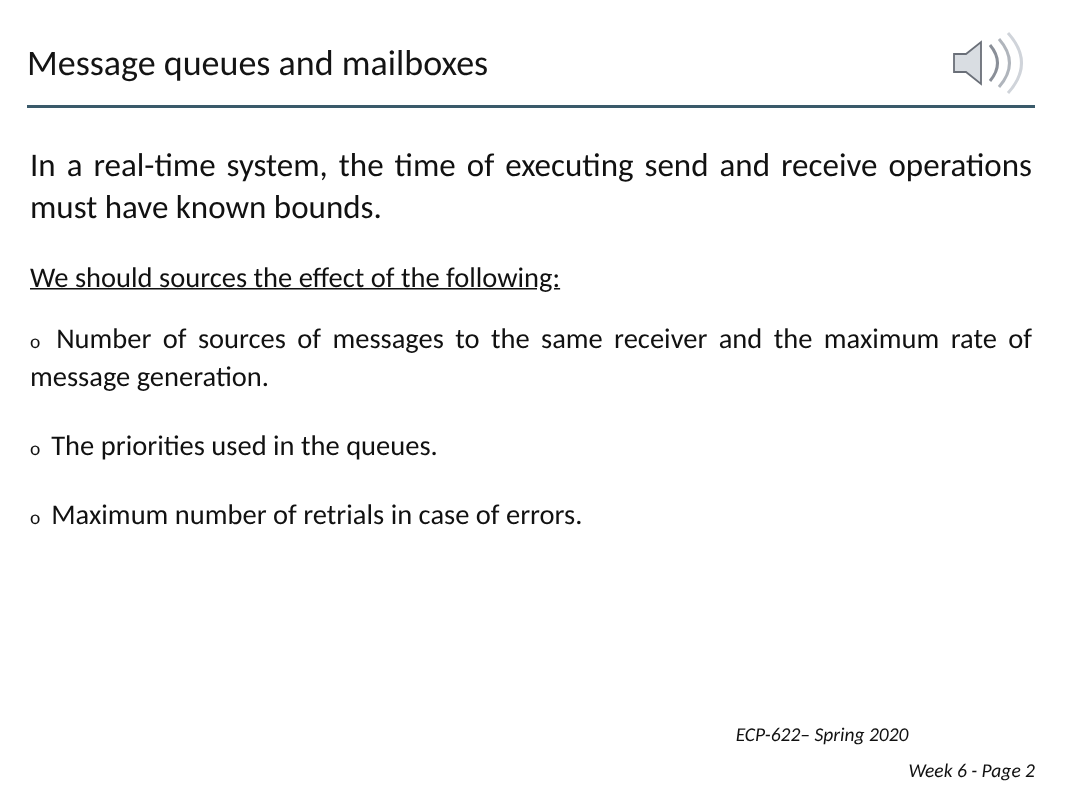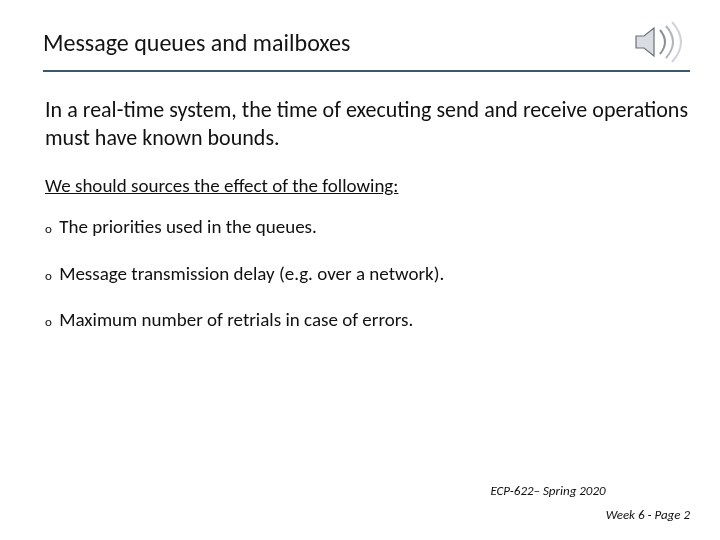--- a/index.html
+++ b/index.html
@@ -6,21 +6,21 @@
   html, body { width: 720px; height: 540px; overflow: hidden; }
   body {
     font-family: Calibri, "Segoe UI", Arial, sans-serif;
     background: #ffffff;
     color: #000000;
     position: relative;
   }
   .slide {
     width: 720px;
     height: 540px;
-    padding: 20px 30px 0 43px;
+    padding: 20px 30px 0 18px;
     position: relative;
   }
   .title-row {
     display: flex;
     align-items: center;
     justify-content: space-between;
     padding-bottom: 6px;
   }
   .title {
     font-size: 24px;
@@ -102,24 +102,24 @@
   </div>
 
   <div class="title-underline"></div>
 
   <div class="body">
 
     <p class="para">In a real-time system, the time of executing send and receive operations must have known bounds.</p>
 
     <p class="lead">We should sources the effect of the following:</p>
 
+    <p class="bullet"><span class="o">o</span> <span>Number of sources of messages to the same receiver and the maximum rate of message generation.</span></p>
 
     <p class="bullet"><span class="o">o</span> <span>The priorities used in the queues.</span></p>
 
-    <p class="bullet"><span class="o">o</span> <span>Message transmission delay (e.g. over a network).</span></p>
 
     <p class="bullet"><span class="o">o</span> <span>Maximum number of retrials in case of errors.</span></p>
 
   </div>
 
   <div class="footer">
     <span class="left">ECP-622– Spring 2020</span>
     <span class="right">Week 6 - Page 2</span>
   </div>
 

